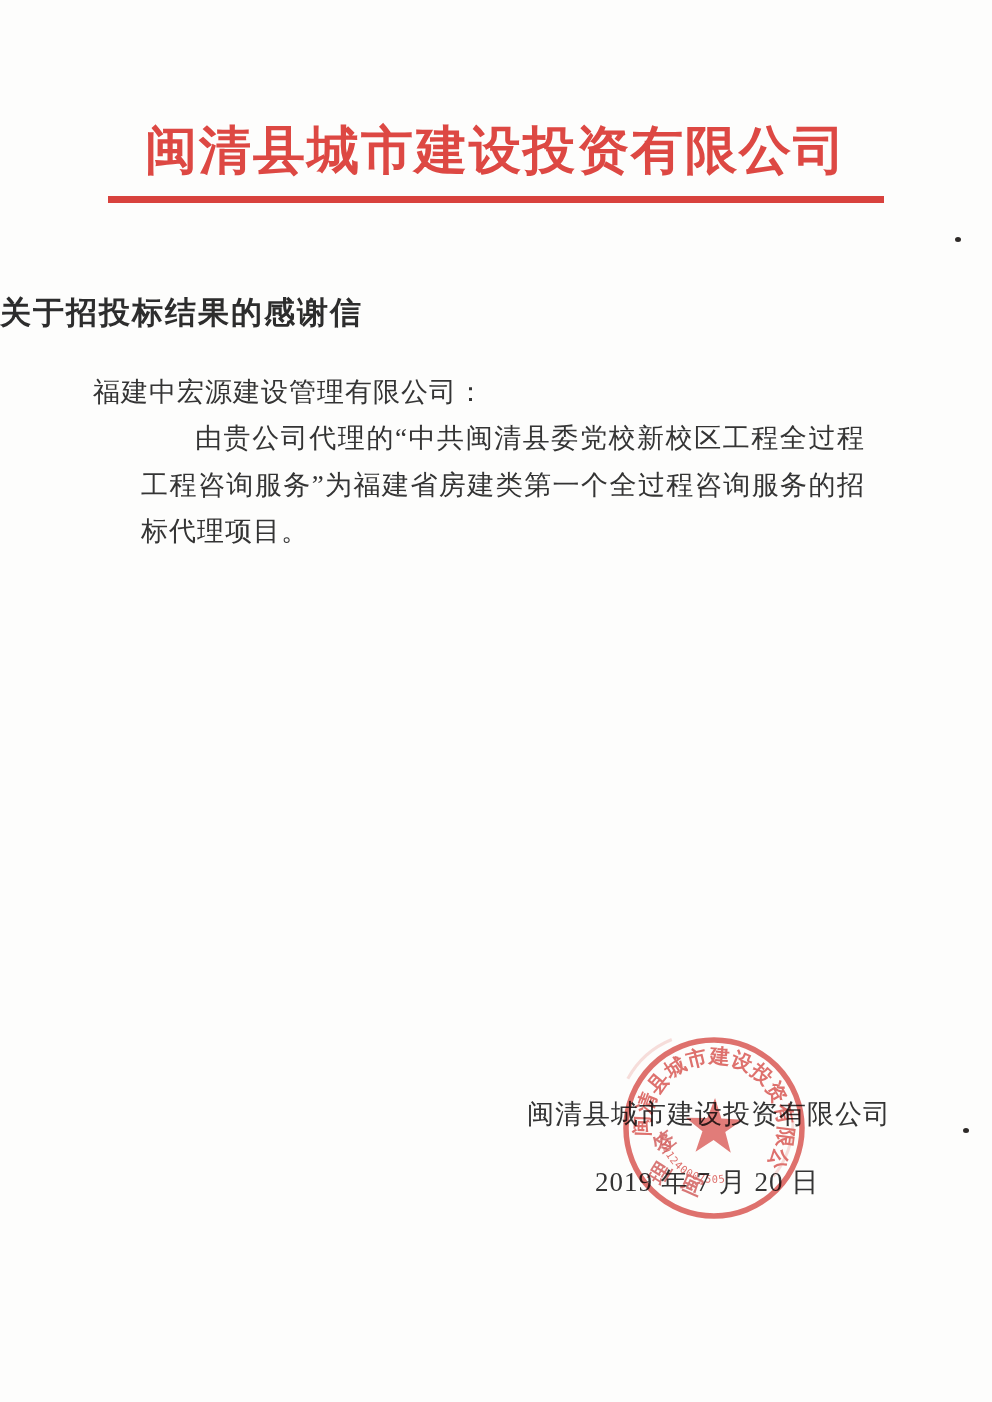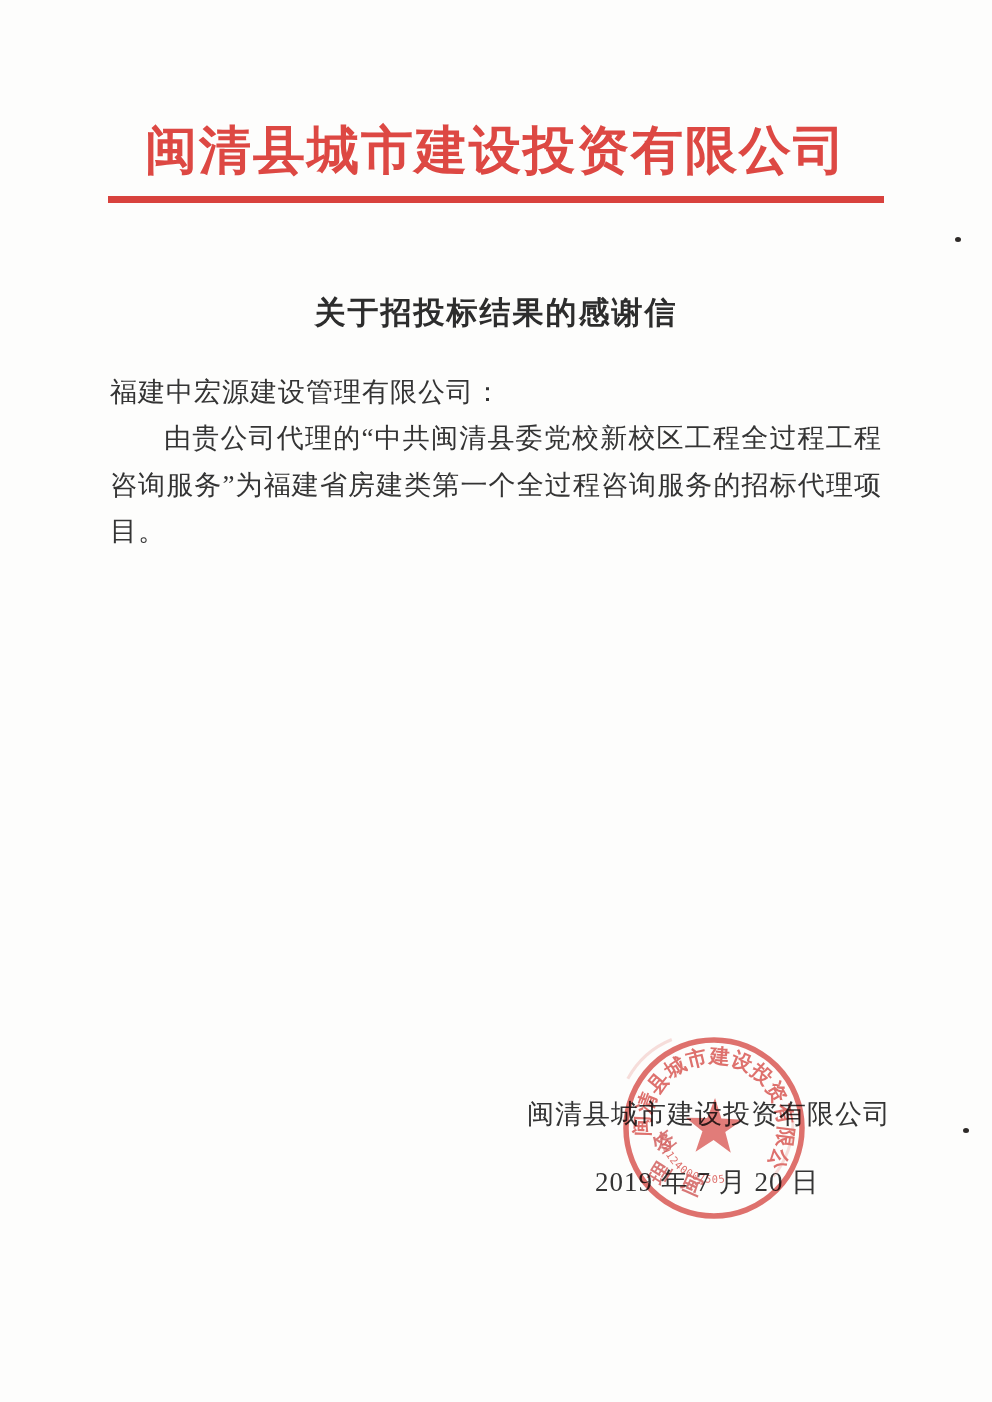--- a/index.html
+++ b/index.html
@@ -34,42 +34,41 @@
     height: 7px;
     background: #d8423d;
   }
 
   
   .doc-title {
     position: absolute;
     top: 292px;
     left: 0;
     width: 100%;
-    text-align: center;
     font-size: 31px;
     font-weight: 700;
     letter-spacing: 2px;
     color: #2d2d2d;
     font-family: "Liberation Sans", "DejaVu Sans", sans-serif;
   }
 
   
   .letter-body {
     position: absolute;
     top: 369px;
-    left: 110px;
+    left: 93px;
     width: 772px;
     font-size: 27px;
     line-height: 46.4px;
     letter-spacing: 1px;
     color: #343434;
     text-align: justify;
   }
   .letter-body p { margin: 0; }
-  .letter-body p.indent { text-indent: 2em; }
+  .letter-body p.indent { text-indent: 2em; margin-left: 48px; }
 
   
   .sign-block {
     position: absolute;
     left: 527px;
     top: 1096px;
     width: 360px;
     text-align: center;
     color: #343434;
   }

